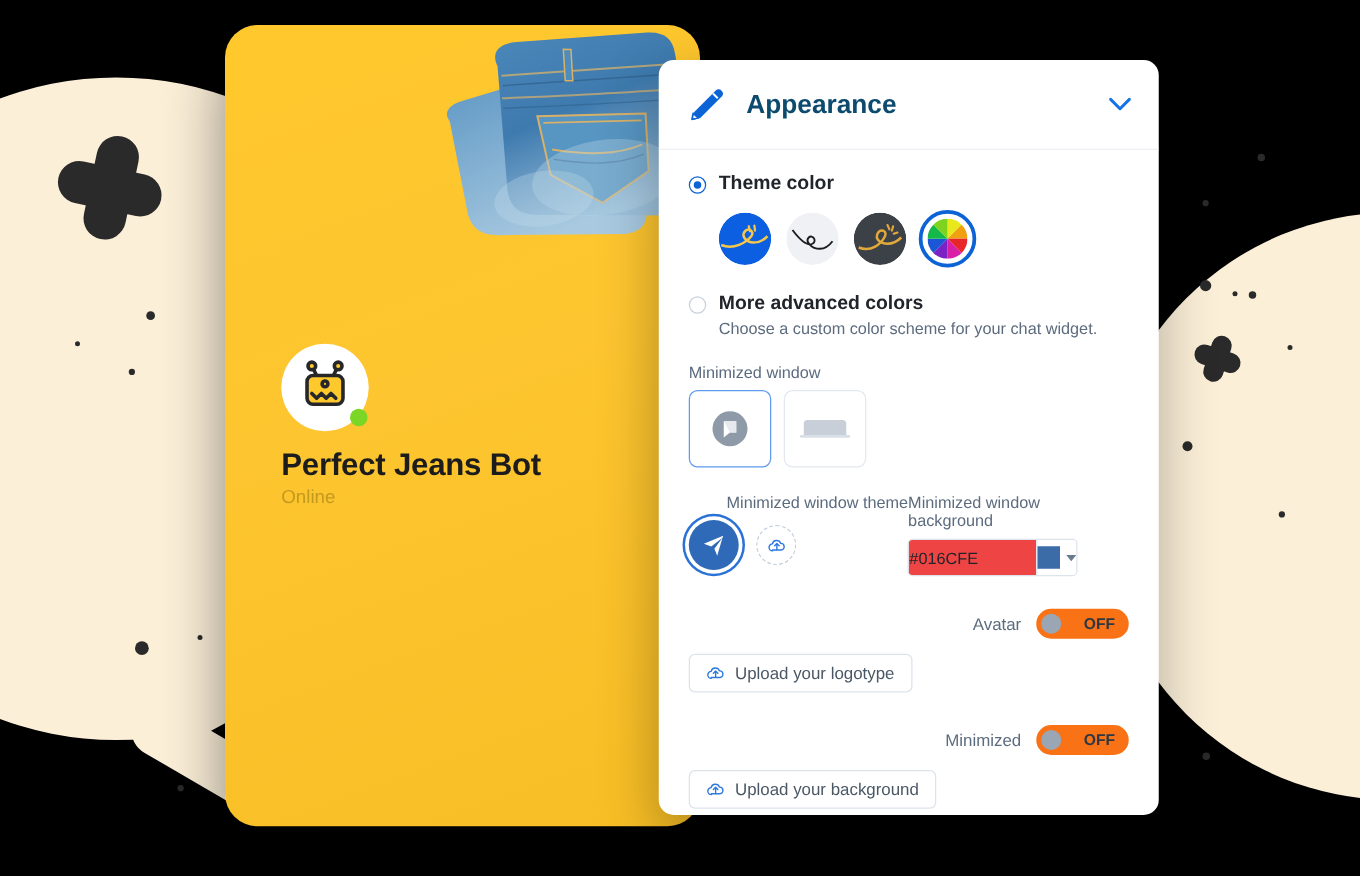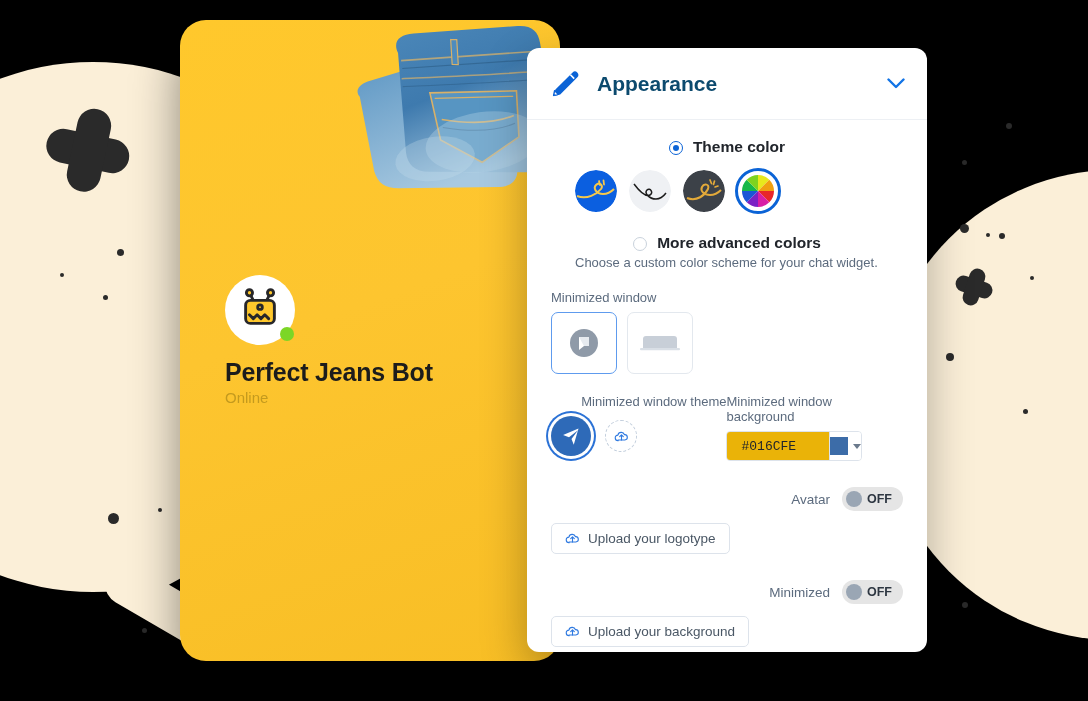--- a/index.html
+++ b/index.html
@@ -136,21 +136,21 @@
   #pencil-icon { width:28px; height:28px; flex:0 0 auto; }
   #panel-title {
     margin-left:18px;
     font-size:21px; font-weight:700; color:#0c4a6e;
     flex:1 1 auto;
   }
   #collapse-chevron { width:18px; height:11px; cursor:pointer; }
 
   #panel-body { padding: 18px 24px 0 24px; }
 
-  .radio-row { display:flex; align-items:flex-start;justify-content:center; }
+  .radio-row { display:flex; align-items:flex-start; }
   .radio {
     width:14px; height:14px; border-radius:50%;
     border:1.6px solid #0B63D6; background:#fff;
     position:relative; flex:0 0 auto; margin-top:3px; cursor:pointer;
   }
   .radio.on::after {
     content:""; position:absolute; left:3px; top:3px;
     width:6px; height:6px; border-radius:50%; background:#0B63D6;
   }
   .radio.off { border-color:#C9D2DC; }
@@ -210,38 +210,38 @@
   }
 
   #color-input-group {
     display:flex; align-items:stretch;
     width:136px; height:30px;
     border:1px solid #DDE3EB; border-radius:4px; overflow:hidden;
     background:#fff;
   }
   #color-hex-input {
     flex:1 1 auto; border:none; outline:none;
-    font-family:Liberation Mono, monospace;
-    font-size:13px; color:#21252B; padding-left:14px;
-    background:#eab308; min-width:0;
+    font-family:Liberation Sans, sans-serif;
+    font-size:13px; color:#21252B; padding-left:0;
+    background:#ef4444; min-width:0;
   }
   #color-swatch-button {
     width:46px; border-left:1px solid #DDE3EB;
     display:flex; align-items:center; justify-content:center; gap:5px;
     background:#fff; cursor:pointer;
   }
   #color-chip { width:18px; height:18px; background:#3C6CA8; }
   .caret { width:0;height:0;border-left:4px solid transparent;border-right:4px solid transparent;border-top:5px solid #6B7A8C; }
 
   .toggle-row { display:flex; align-items:center; margin-top:26px;justify-content:flex-end; }
   .toggle-row .tlabel { font-size:13.5px; color:#5C6B7E; margin-right:12px; }
   .toggle {
-    display:flex; align-items:center; gap:5px;
+    display:flex; align-items:center; gap:18px;
     height:24px; padding:0 11px 0 4px;
-    border-radius:12px; background:#e5e5e5; cursor:pointer;
+    border-radius:12px; background:#f97316; cursor:pointer;
   }
   .toggle .knob { width:16px;height:16px;border-radius:50%;background:#9AA6B4; }
   .toggle .tstate { font-size:12.5px; font-weight:700; color:#2E3742; }
 
   .upload-button {
     display:inline-flex; align-items:center; gap:8px;
     height:31px; padding:0 13px; margin-top:12px;
     border:1px solid #DDE3EB; border-radius:5px; background:#fff;
     font-family:"Liberation Sans", sans-serif;
     font-size:13.5px; color:#4A5765; cursor:pointer;

